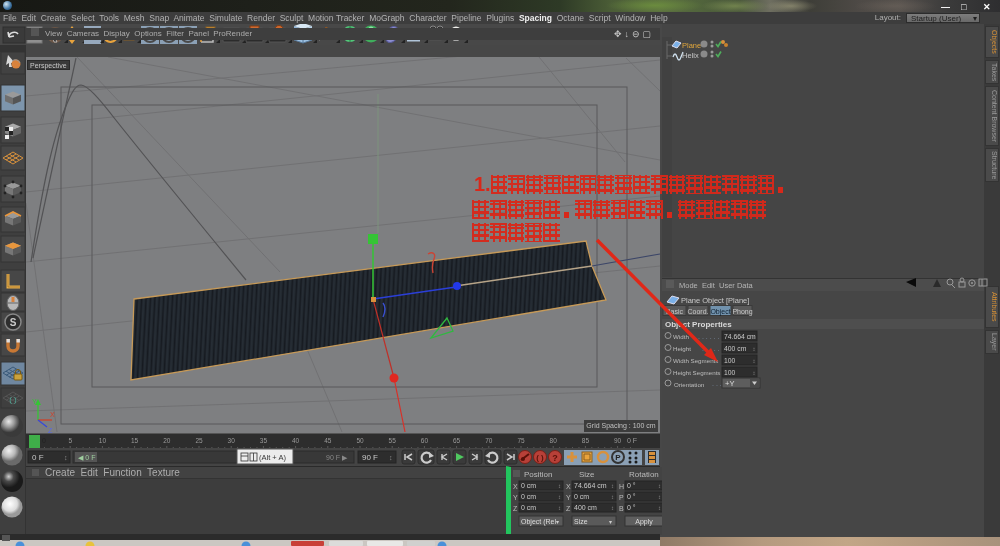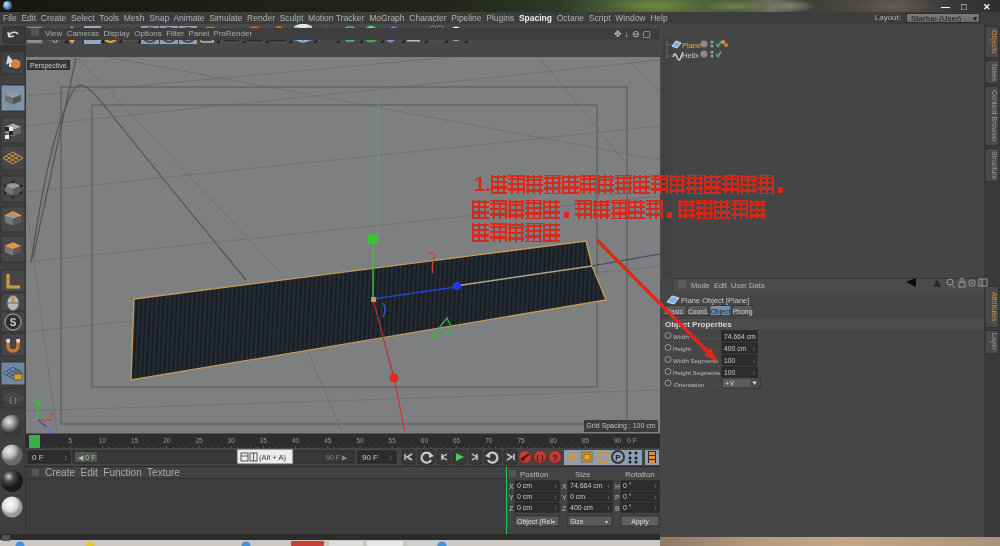--- a/index.html
+++ b/index.html
@@ -24,26 +24,26 @@
 #persp{left:27px;top:60px;height:10px;background:#3a3a3a;border:1px solid #2a2a2a;color:#c8c8c8;font-size:7px;line-height:9px;padding:0 2px}
 #gridlab{left:584px;top:420px;width:74px;height:12px;background:#3c3c3c;color:#c0c0c0;font-size:7px;line-height:12px;text-align:center}
 
 #ruler{left:26px;top:433px;width:634px;height:15px;background:#2d2d2d;border-top:1px solid #555;color:#9a9a9a;font-size:8px}
 
 #transport{left:26px;top:448px;width:634px;height:18px;background:#444}
 
 #matmgr{left:26px;top:466px;width:480px;height:68px;background:#3d3d3d;border-top:1px solid #2a2a2a}
 #matmenu{height:12px;background:#424242;color:#adadad;font-size:10px;line-height:12px;padding-left:6px;border-bottom:1px solid #333}
 
-#coord{left:506px;top:466px;width:154px;height:80px;background:#434343;border-top:1px solid #2a2a2a;border-left:1px solid #22c55e}
+#coord{left:506px;top:466px;width:154px;height:80px;background:#434343;border-top:1px solid #2a2a2a;border-left:5px solid #22c55e}
 
 #rpanel{left:662px;top:24px;width:338px;height:513px;background:#454545}
 #ommenu{position:absolute;left:0;top:1px;width:322px;height:12px;background:#4c4c4c;color:#b5b5b5;font-size:7.5px;line-height:12px;white-space:nowrap}
 #omlist{position:absolute;left:0;top:13px;width:322px;height:240px;background:#a21caf}
-#amhead{position:absolute;left:12px;top:254px;width:322px;height:13px;background:#4c4c4c;border-top:1px solid #333;color:#b5b5b5;font-size:7.5px;line-height:13px}
+#amhead{position:absolute;left:0;top:254px;width:322px;height:13px;background:#4c4c4c;border-top:1px solid #333;color:#b5b5b5;font-size:7.5px;line-height:13px}
 #ambody{position:absolute;left:0;top:267px;width:322px;height:246px;background:#464646}
 #vtabs{position:absolute;left:322px;top:0px;width:16px;height:513px;background:#3a3a3a}
 .vtab{position:absolute;left:1px;width:14px;background:#4a4a4a;border:1px solid #333;color:#9a9a9a;font-size:7px;writing-mode:vertical-rl;text-align:center;overflow:hidden}
 .vtab.on{color:#d89135}
 
 .cj{display:inline-block;width:16.8px;height:19px;margin-right:1px;background-image:repeating-linear-gradient(0deg,#d8281a 0 2.2px,rgba(0,0,0,0) 2.2px 5.4px),repeating-linear-gradient(90deg,#d8281a 0 2.2px,rgba(0,0,0,0) 2.2px 5.8px);opacity:.95}
 
 #statusl{left:0;top:534px;width:660px;height:6px;background:#2b2b2b}
 #dock{left:0;top:540px;width:660px;height:6px;background:#cbc7c2}
 #deskr{left:660px;top:537px;width:340px;height:9px;background:linear-gradient(90deg,#8f7a66,#b59a7f 30%,#c2a687 55%,#b49a80 80%,#a8927c)}

